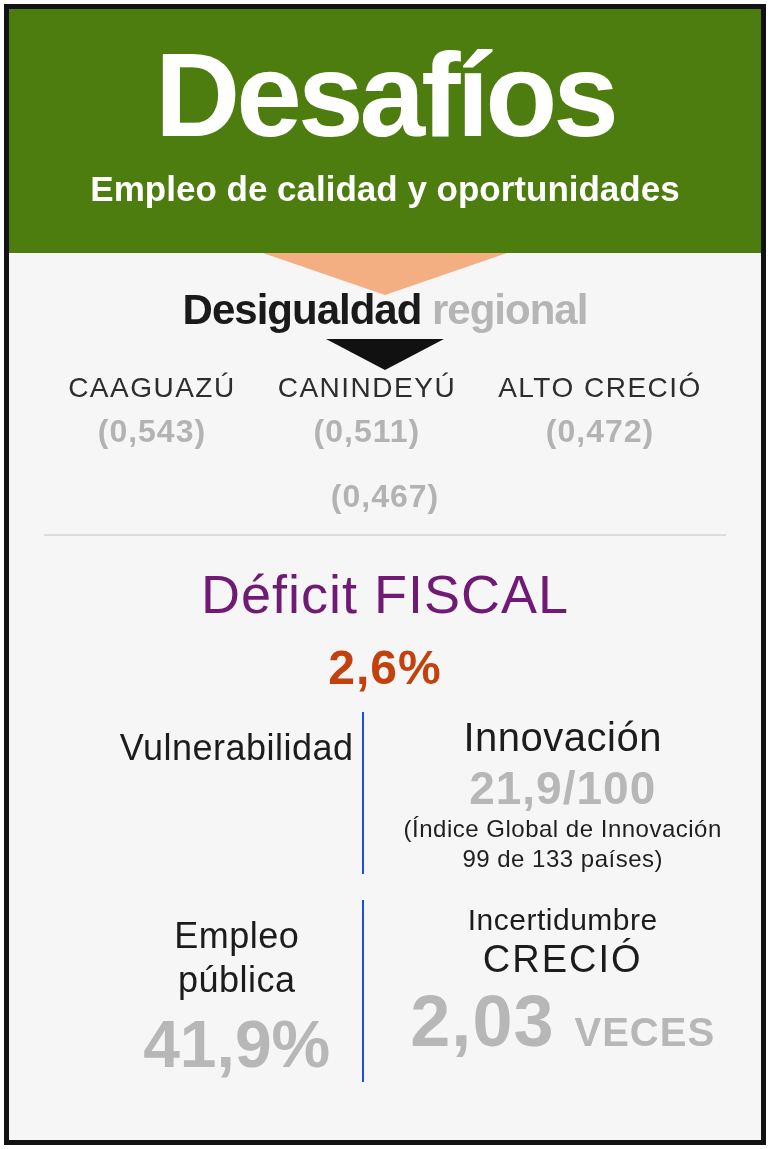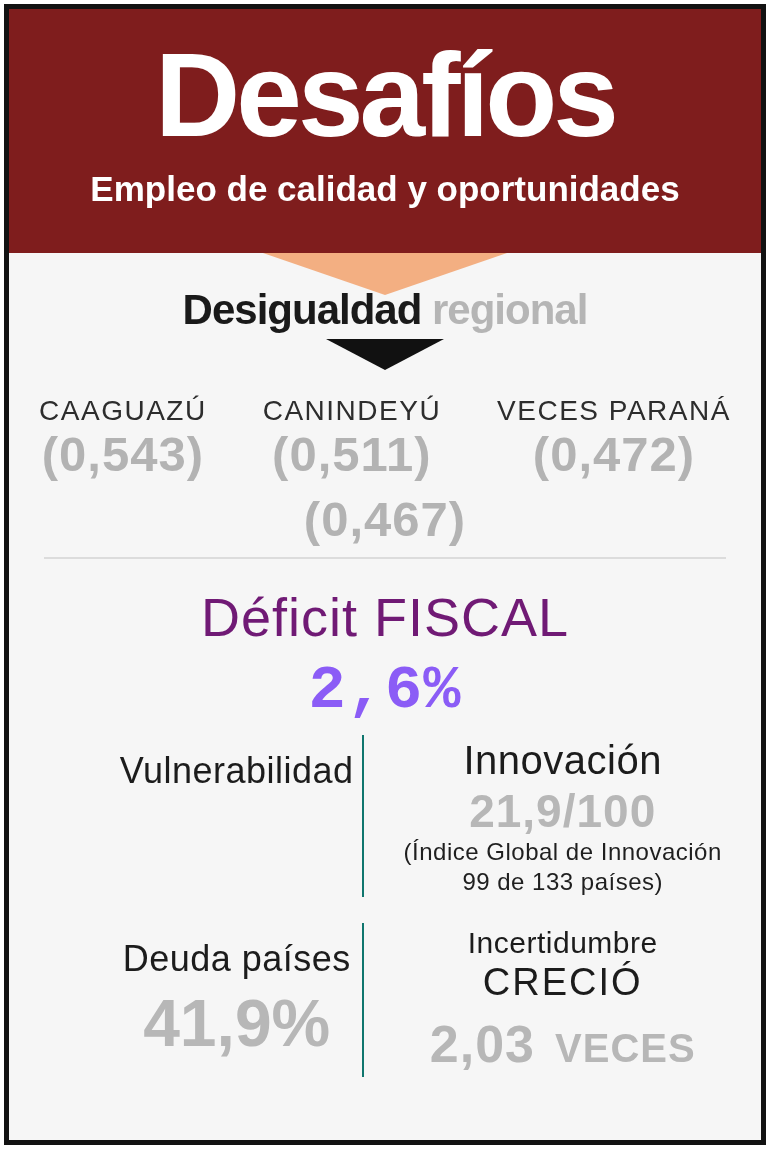--- a/index.html
+++ b/index.html
@@ -15,21 +15,21 @@
     margin:4px;
     border:5px solid #121212;
     background:#F6F6F6;
     overflow:hidden;
     position:relative;
   }
   
   .banner{
     position:relative;
     height:244px;
-    background:#7f1d1d;
+    background:#4d7c0f;
     text-align:center;
   }
   .banner-title{
     margin:0;
     padding-top:28px;
     font-size:118px;
     line-height:116px;
     font-weight:bold;
     letter-spacing:-4px;
     color:#ffffff;
@@ -62,35 +62,35 @@
   .ineq-heading .primary{color:#1A1A1A;}
   .ineq-heading .secondary{color:#B5B5B5;}
   .down-arrow{
     margin:6px auto 0;
     width:0;height:0;
     border-left:59px solid transparent;
     border-right:59px solid transparent;
     border-top:31px solid #111111;
   }
   .regions-row{
-    margin-top:24px;
+    margin-top:1px;
     display:flex;
     justify-content:center;
-    gap:56px;
+    gap:42px;
   }
   .region{text-align:center;}
   .region-name{
     font-size:28px;
     line-height:34px;
     letter-spacing:1.5px;
     color:#2D2D2D;
   }
   .region-value{
     margin-top:2px;
-    font-size:49px;
+    font-size:32px;
     line-height:48px;
     font-weight:bold;
     color:#B3B3B3;
     letter-spacing:1px;
   }
   .region-wide{margin-top:17px;}
   
   .h-divider{
     margin:14px auto 0;
     width:682px;
@@ -103,40 +103,39 @@
     text-align:center;
   }
   .fiscal-label{
     font-size:54px;
     line-height:64px;
     font-weight:normal;
     color:#701a75;
     letter-spacing:1px;
   }
   .fiscal-value{
-    font-size:62px;
+    font-size:48px;
     line-height:84px;
     font-weight:bold;
-    color:#8b5cf6;
-    letter-spacing:1px;
-    font-family:Liberation Mono, monospace;
+    color:#c2410c;
+    letter-spacing:1px;
   }
   
   .stats-row{
     display:grid;
     grid-template-columns:47% 53%;
   }
   .stats-row.first{margin-top:2px;}
   .stats-row.second{margin-top:26px;}
   .cell{
     text-align:center;
     box-sizing:border-box;
   }
   .cell.left{padding-left:102px;padding-top:14px;}
-  .cell.right{border-left:2px solid #0f766e;padding-top:2px;}
+  .cell.right{border-left:2px solid #1d4ed8;padding-top:2px;}
   .stat-label{
     font-size:36px;
     line-height:44px;
     color:#1C1C1C;
     letter-spacing:0.5px;
   }
   .stat-value{
     margin-top:4px;
     font-size:66px;
     line-height:76px;
@@ -176,21 +175,21 @@
     line-height:42px;
     color:#1C1C1C;
     letter-spacing:2px;
   }
   .uncert-value{
     margin-top:8px;
     color:#B7B7B7;
     font-weight:bold;
   }
   .uncert-value .big{
-    font-size:52px;
+    font-size:72px;
     line-height:66px;
     letter-spacing:1px;
   }
   .uncert-value .unit{
     font-size:40px;
     margin-left:20px;
     letter-spacing:1px;
     text-align:center;
   }
 </style>
@@ -215,21 +214,21 @@
     <div class="regions-row">
       <div class="region">
         <div class="region-name">CAAGUAZÚ</div>
         <div class="region-value">(0,543)</div>
       </div>
       <div class="region">
         <div class="region-name">CANINDEYÚ</div>
         <div class="region-value">(0,511)</div>
       </div>
       <div class="region">
-        <div class="region-name">VECES PARANÁ</div>
+        <div class="region-name">ALTO CRECIÓ</div>
         <div class="region-value">(0,472)</div>
       </div>
     </div>
 
     <div class="region region-wide">
       <div class="region-value">(0,467)</div>
     </div>
   </section>
 
   <div class="h-divider"></div>
@@ -248,21 +247,21 @@
       <div class="innov-value">21,9/100</div>
       <div class="innov-note">
         <div>(Índice Global de Innovación</div>
         <div>99 de 133 países)</div>
       </div>
     </div>
   </div>
 
   <div class="stats-row second">
     <div class="cell left">
-      <div class="stat-label">Deuda países</div>
+      <div class="stat-label">Empleo pública</div>
       <div class="stat-value">41,9%</div>
     </div>
     <div class="cell right">
       <div class="uncert-label1">Incertidumbre</div>
       <div class="uncert-label2">CRECIÓ</div>
       <div class="uncert-value">
         <span class="big">2,03</span><span class="unit">VECES</span>
       </div>
     </div>
   </div>

